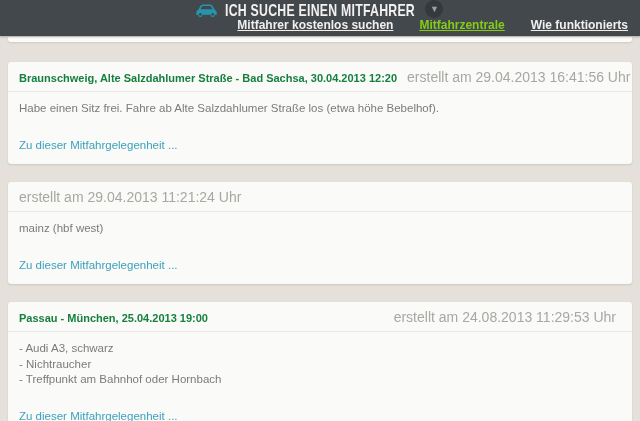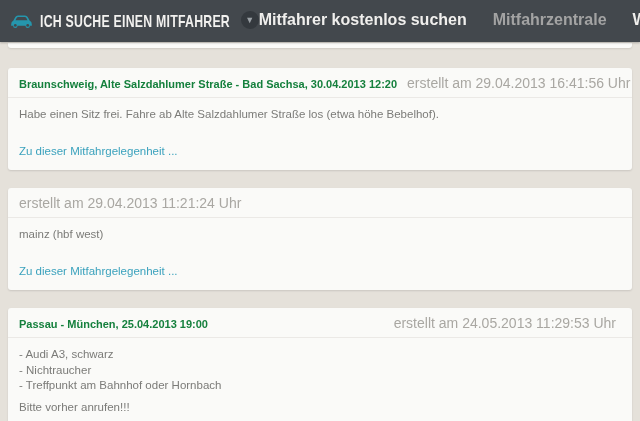--- a/index.html
+++ b/index.html
@@ -5,28 +5,29 @@
   * { margin: 0; padding: 0; box-sizing: border-box; }
   html, body { width: 640px; height: 421px; overflow: hidden; }
   body {
     font-family: "Liberation Sans", sans-serif;
     background: #e5e1da;
     color: #7b7b78;
   }
 
   
   .topbar {
-    height: 42px;
+    height: 36px;
     background: #43484d;
     display: flex;
     align-items: center;
     padding: 0 12px 2px 10px;
     box-shadow: 0 1px 2px rgba(0,0,0,0.25);
     position: relative;
     z-index: 5;
+    flex-direction: column;
   }
   .brand {
     display: flex;
     align-items: center;
     gap: 7px;
     cursor: pointer;
   }
   .brand svg { display: block; }
   .brand-text {
     color: #f2f1ef;
@@ -54,26 +55,27 @@
     line-height: 1;
   }
   .topnav {
     margin-left: auto;
     display: flex;
     align-items: center;
     gap: 26px;
   }
   .topnav .nav-link {
     color: #f0efed;
-    font-size: 16px;
+    font-size: 12px;
     font-weight: 700;
     cursor: pointer;
     white-space: nowrap;
+    text-decoration: underline;
   }
-  .topnav .nav-link.active { color: #a3a3a3; }
+  .topnav .nav-link.active { color: #84cc16; }
 
   
   .content {
     padding: 1px 8px 0 8px;
   }
   .partial-card {
     height: 5px;
     background: #fbfbf9;
     border-radius: 0 0 3px 3px;
     box-shadow: 0 1px 2px rgba(0,0,0,0.10);
@@ -169,22 +171,22 @@
       <span class="card-created">erstellt am 29.04.2013 11:21:24 Uhr</span>
     </div>
     <div class="card-body">
       <p>mainz (hbf west)</p><a class="card-link">Zu dieser Mitfahrgelegenheit ...</a>
     </div>
   </section>
 
   <section class="card">
     <div class="card-header">
       <a class="card-title">Passau - München, 25.04.2013 19:00</a>
-      <span class="card-created">erstellt am 24.05.2013 11:29:53 Uhr</span>
+      <span class="card-created">erstellt am 24.08.2013 11:29:53 Uhr</span>
     </div>
     <div class="card-body">
       <p>- Audi A3, schwarz
 - Nichtraucher
-- Treffpunkt am Bahnhof oder Hornbach</p><p>Bitte vorher anrufen!!!</p><a class="card-link">Zu dieser Mitfahrgelegenheit ...</a>
+- Treffpunkt am Bahnhof oder Hornbach</p><a class="card-link">Zu dieser Mitfahrgelegenheit ...</a>
     </div>
   </section>
 </div>
 </main>
 
 </body></html>

